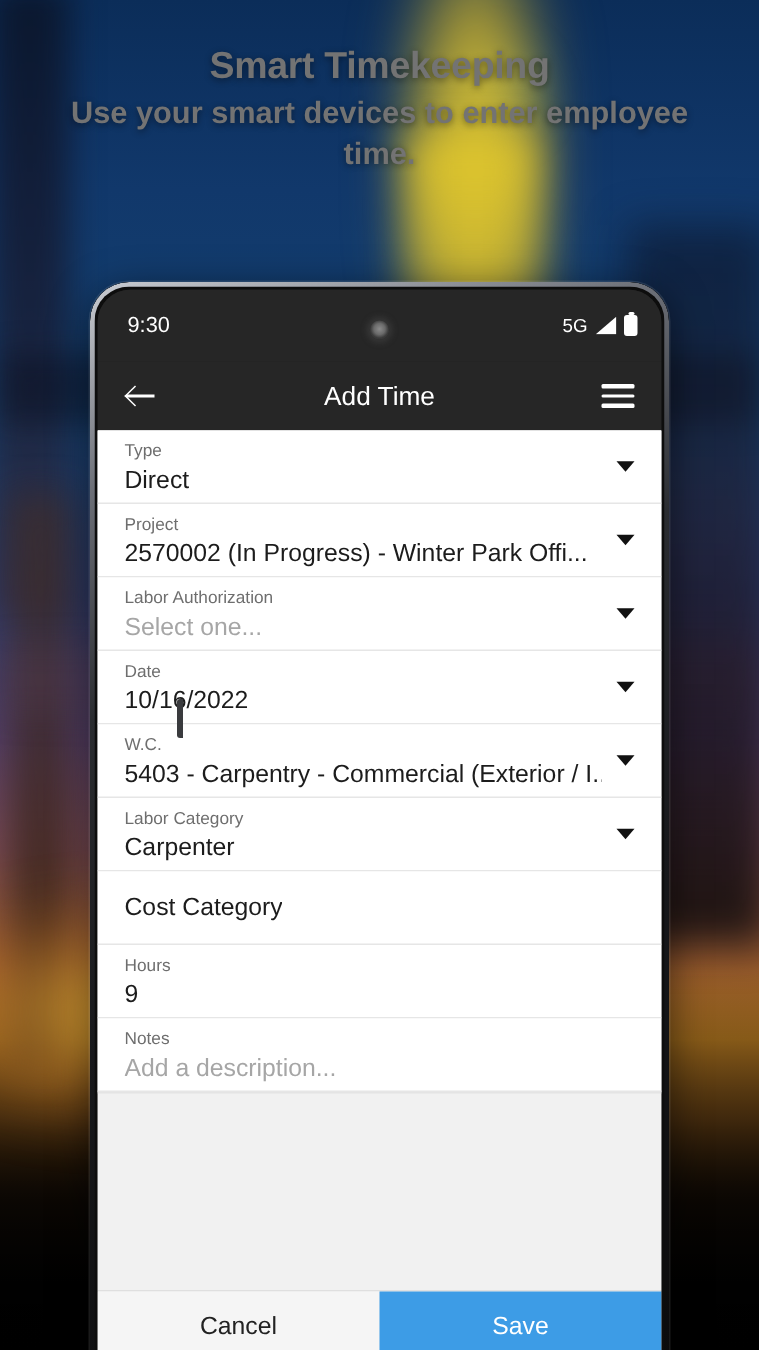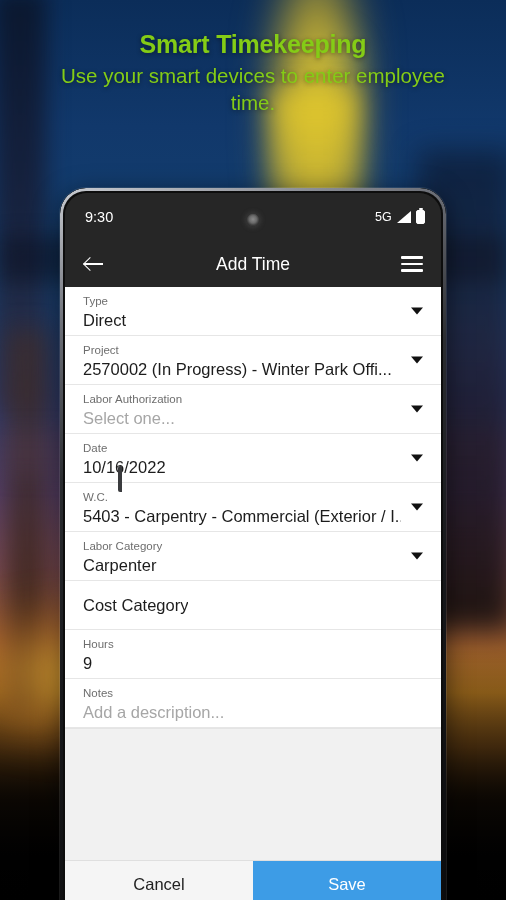--- a/index.html
+++ b/index.html
@@ -77,28 +77,28 @@
   #bg .band.b2 { top:430px; background:rgba(90,60,80,0.28); }
   #bg .sun {
     position:absolute; left:-20px; top:600px; width:260px; height:150px;
     background:radial-gradient(ellipse at 40% 50%, rgba(250,196,60,0.75) 0%, rgba(230,140,50,0.35) 45%, rgba(120,60,30,0) 75%);
     filter:blur(18px);
   }
 
   
   #headline {
     position:absolute; left:0; right:0; top:28px;
-    text-align:center; color:#84cc16;
+    text-align:center; color:#737373;
     text-shadow:0 1px 5px rgba(0,0,0,0.45);
   }
   #headline .h1 {
     font-size:25px; font-weight:bold; letter-spacing:-0.2px; line-height:1.28;
   }
   #headline .h2 {
-    font-size:20.5px; font-weight:400; line-height:1.32; margin-top:2px;
+    font-size:20.5px; font-weight:700; line-height:1.32; margin-top:2px;
     padding:0 44px;
   }
 
   
   #phone {
     position:absolute; left:60px; top:188px; width:386px; height:720px;
     border-radius:26px 26px 0 0;
     background:#0d0d0d;
     box-shadow:0 0 0 1px rgba(255,255,255,0.10), 0 6px 26px rgba(0,0,0,0.55);
     overflow:hidden;

